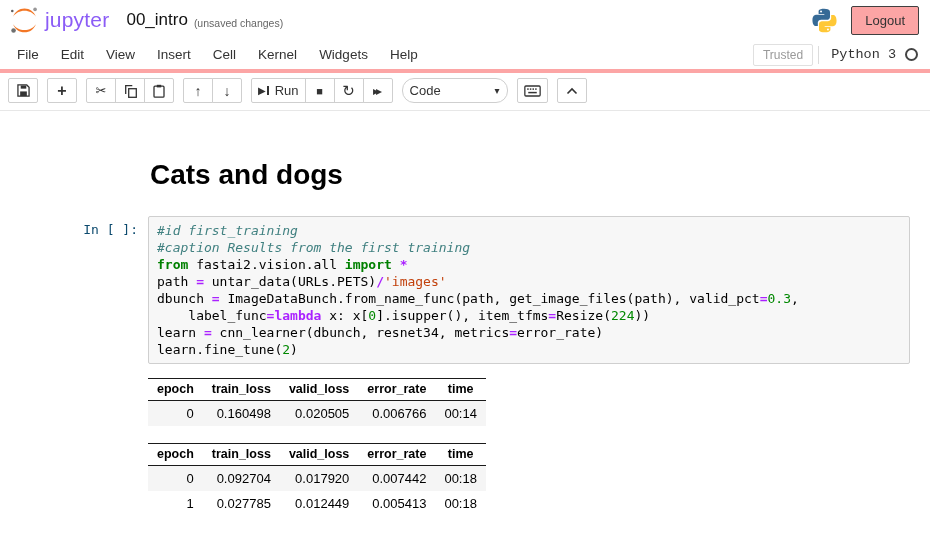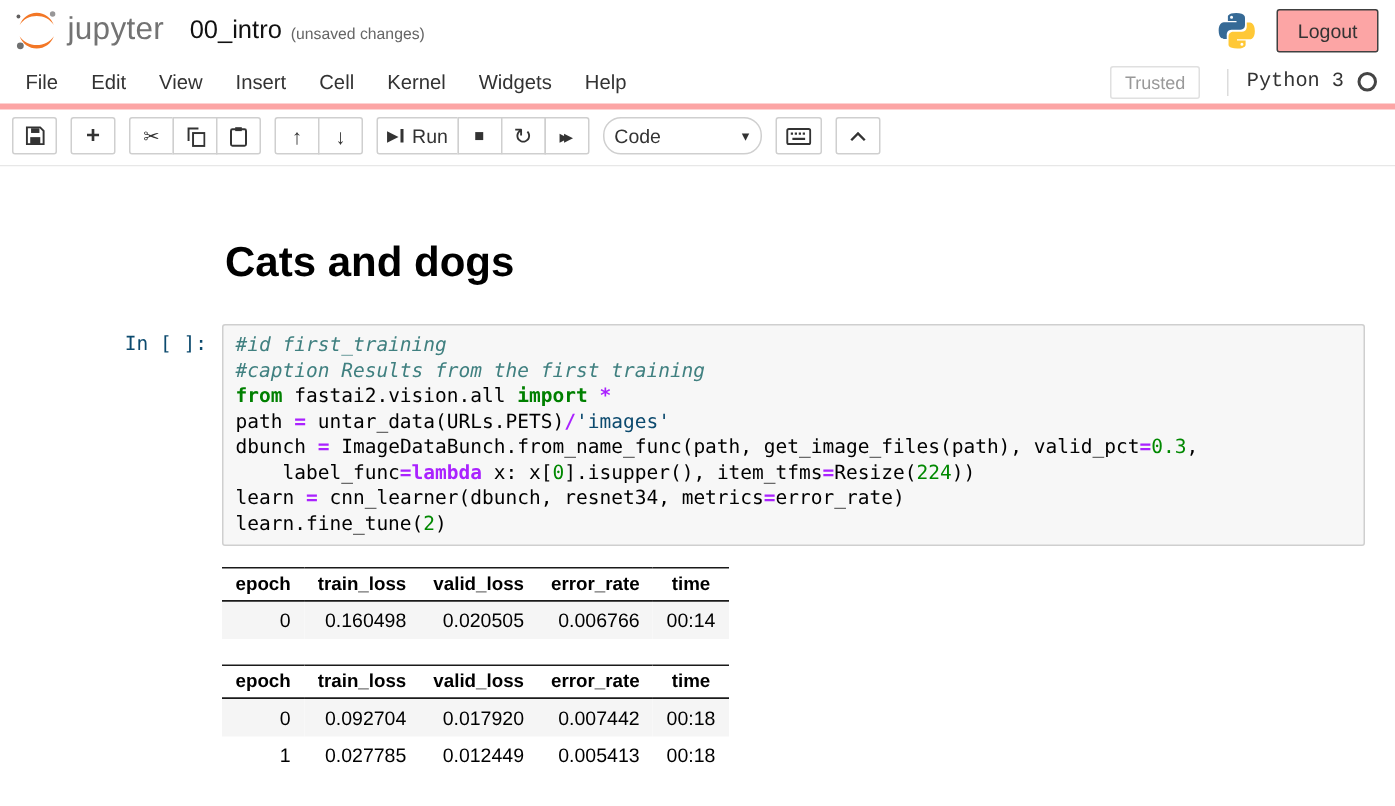--- a/index.html
+++ b/index.html
@@ -5,34 +5,34 @@
   * { box-sizing: border-box; margin: 0; padding: 0; }
   html, body { width: 930px; height: 537px; }
   body {
     font-family: "Liberation Sans", sans-serif;
     background: #fff; color: #000; overflow: hidden;
   }
 
   
   .header-bar { display: flex; align-items: center; height: 40px; padding: 0 11px 0 9px; }
   .logo { display: flex; align-items: center; cursor: pointer; }
-  .logo-text { font-size: 21px; color: #737373; margin-left: 5px; letter-spacing: 0.2px; }
+  .logo-text { font-size: 21px; color: #8b5cf6; margin-left: 5px; letter-spacing: 0.2px; }
   .nb-title { margin-left: 17px; font-size: 17px; color: #111; cursor: pointer; }
   .save-status { margin-left: 6px; font-size: 10.5px; color: #666; padding-top: 5px; }
   .header-spacer { flex: 1; }
   .py-icon { display: flex; align-items: center; }
   .logout-btn { margin-left: 13px; background: #fca5a5; border: 1px solid #404040; border-radius: 2px;
     padding: 6px 13px; font-size: 13px; color: #333; font-family: inherit; cursor: pointer; }
 
   
   .menubar { display: flex; align-items: center; height: 33px; padding: 0 6px; border-bottom: 4px solid #fca5a5; }
   .menu-item { font-size: 13.5px; color: #333; padding: 6px 11px; cursor: pointer; }
   .menubar-right { margin-left: auto; display: flex; align-items: center; }
   .trusted { border: 1px solid #e0e0e0; border-radius: 2px; color: #999; font-size: 12px;
-    padding: 3px 9px; margin-right: 18px; cursor: pointer; }
+    padding: 3px 9px; margin-right: 5px; cursor: pointer; }
   .kernel-sep { width: 1px; height: 18px; background: #dcdcdc; margin-right: 12px; }
   .kernel-name { font-size: 13.5px; color: #333; margin-right: 9px; font-family: Liberation Mono, monospace; }
   .kernel-ind { width: 13px; height: 13px; border: 2px solid #444; border-radius: 50%; margin-right: 6px; }
 
   
   .toolbar { display: flex; align-items: center; padding: 5px 8px 7px 8px; gap: 9px; border-bottom: 1px solid #e7e7e7; }
   .btn-group { display: flex; }
   .tb-btn { height: 25px; min-width: 30px; display: flex; align-items: center; justify-content: center;
     background: #fff; border: 1px solid #cfcfcf; color: #333; font-size: 13px; padding: 0 6px;
     margin-left: -1px; cursor: pointer; font-family: inherit; }
@@ -61,21 +61,21 @@
   .input-prompt { color: #0c4a6e; padding-top: 6px; }
   .md-body h1 { font-size: 28px; line-height: 33px; font-weight: 700; color: #000; padding-left: 2px; }
   .code-cell { margin-top: 25px; }
   .input-area { flex: 1; background: #f7f7f7; border: 1px solid #cfcfcf; border-radius: 2px; padding: 5px 8px; }
   .code { font-family: "DejaVu Sans Mono", "Liberation Mono", monospace; font-size: 13px; line-height: 17px; }
   .code-line { white-space: pre; }
   .tok-com { color: #408080; font-style: italic; }
   .tok-kw  { color: #008000; font-weight: bold; }
   .tok-kw2 { color: #AA22FF; font-weight: bold; }
   .tok-op  { color: #AA22FF; font-weight: bold; }
-  .tok-str { color: #0c4a6e; }
+  .tok-str { color: #c2410c; }
   .tok-num { color: #008800; }
   .tok-txt { color: #000; }
 
   
   .output-area { margin-left: 148px; padding-top: 14px; }
   table.df { border-collapse: collapse; font-size: 13px; color: #000; margin-bottom: 17px; }
   .df th, .df td { text-align: right; padding: 5px 9px; border: none; min-width: 73px; }
   .df th { font-weight: bold; font-size: 12.5px; padding: 3px 9px 4px 9px; text-align: center; }
   .df th:first-child, .df td:first-child { min-width: 42px; }
   .df th:last-child,  .df td:last-child  { min-width: 44px; }

